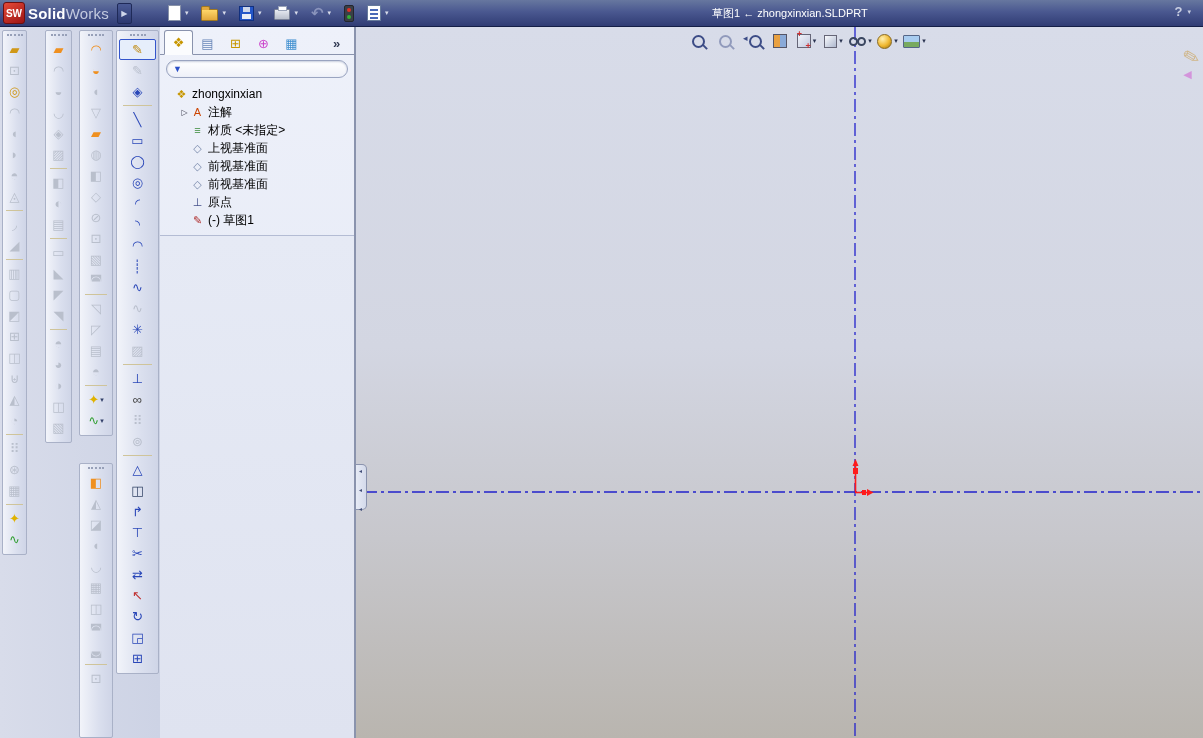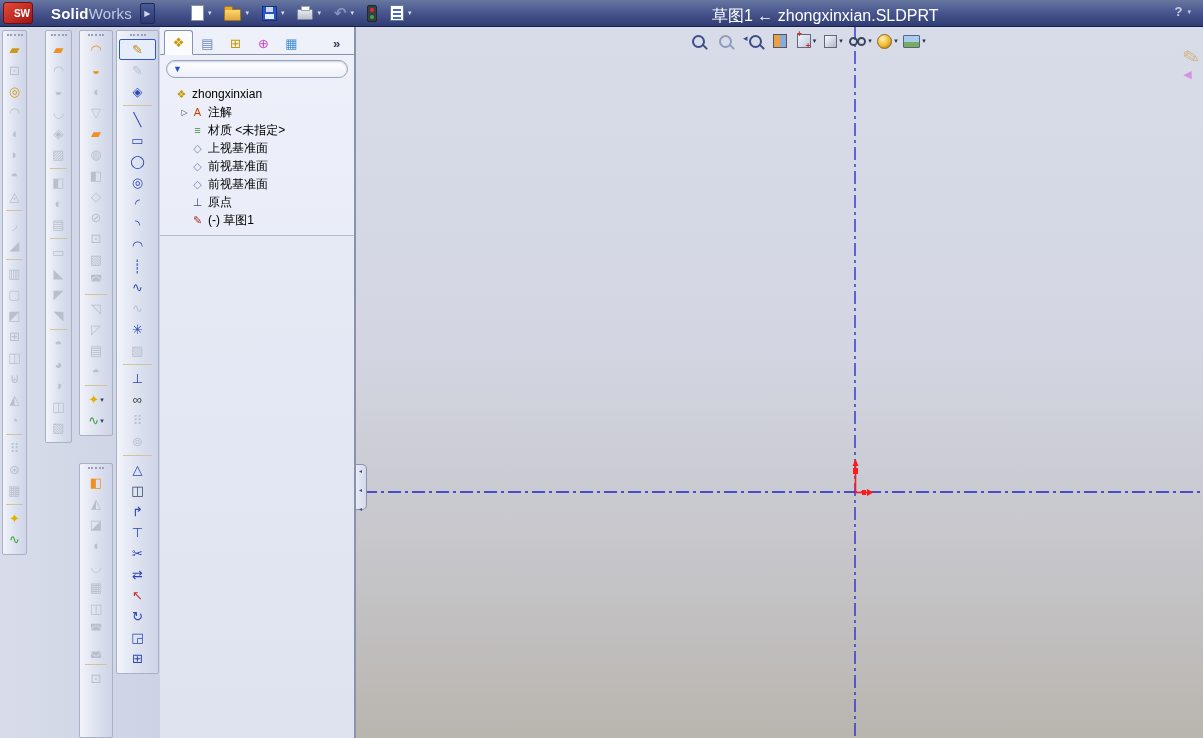--- a/index.html
+++ b/index.html
@@ -3,33 +3,33 @@
 <meta charset="utf-8">
 <style>
   html,body{margin:0;padding:0;width:1203px;height:738px;overflow:hidden;
     font-family:"Liberation Sans","DejaVu Sans",sans-serif;}
   .app{position:absolute;left:0;top:0;width:1203px;height:738px;background:#cdd3e5;}
 
   
   .titlebar{position:relative;height:26px;border-bottom:1px solid #141e46;
     background:linear-gradient(180deg,#67779f 0%,#4a5890 45%,#303c74 100%);
     display:flex;align-items:center;color:#fff;}
-  .logo{width:20px;height:20px;margin:0 18px 0 3px;border:1px solid #6e0e0e;border-radius:3px;
+  .logo{width:20px;height:20px;margin:0 3px 0 3px;border:1px solid #6e0e0e;border-radius:3px;
     background:linear-gradient(145deg,#e64a38,#9c1414);color:#fff;font-weight:bold;font-size:10px;
-    display:flex;align-items:center;justify-content:center;padding-left:8px;}
+    display:flex;align-items:center;justify-content:center;}
   .brand{font-size:15px;letter-spacing:.2px;}
   .brand .b1{font-weight:bold;color:#ffffff;}
   .brand .b2{font-weight:normal;color:#c3cadf;}
   .brandarrow{width:13px;height:19px;margin-left:8px;background:linear-gradient(180deg,#4a5a95,#2c3870);
     border:1px solid #1f2a58;border-radius:2px;color:#cfd6ea;font-size:8px;
     display:flex;align-items:center;justify-content:center;}
   .stdbar{display:flex;align-items:center;gap:9px;margin-left:34px;}
   .sbtn{display:flex;align-items:center;height:22px;padding:0 2px;}
   .stdbar .dd{font-size:7px;color:#d8dcea;margin-left:4px;}
-  .doctitle{position:absolute;left:712px;top:6px;font-size:16px;color:#fff;white-space:nowrap;}
+  .doctitle{position:absolute;left:712px;top:6px;font-size:11px;color:#fff;white-space:nowrap;}
   .help{position:absolute;right:12px;top:4px;display:flex;align-items:center;color:#c9cfe2;
     font-weight:bold;font-size:13px;}
   .help .dd{font-size:7px;margin-left:5px;color:#c9cfe2;}
 
   
   .vicon{display:inline-block;position:relative;}
   .i-new{width:11px;height:14px;background:#fff;border:1px solid #8892a8;}
   .i-open{width:15px;height:10px;background:linear-gradient(180deg,#ffd76a,#e2a83c);
     border:1px solid #a07820;border-radius:1px;margin-top:3px;}
   .i-open::before{content:"";position:absolute;top:-4px;left:-1px;width:7px;height:3px;

